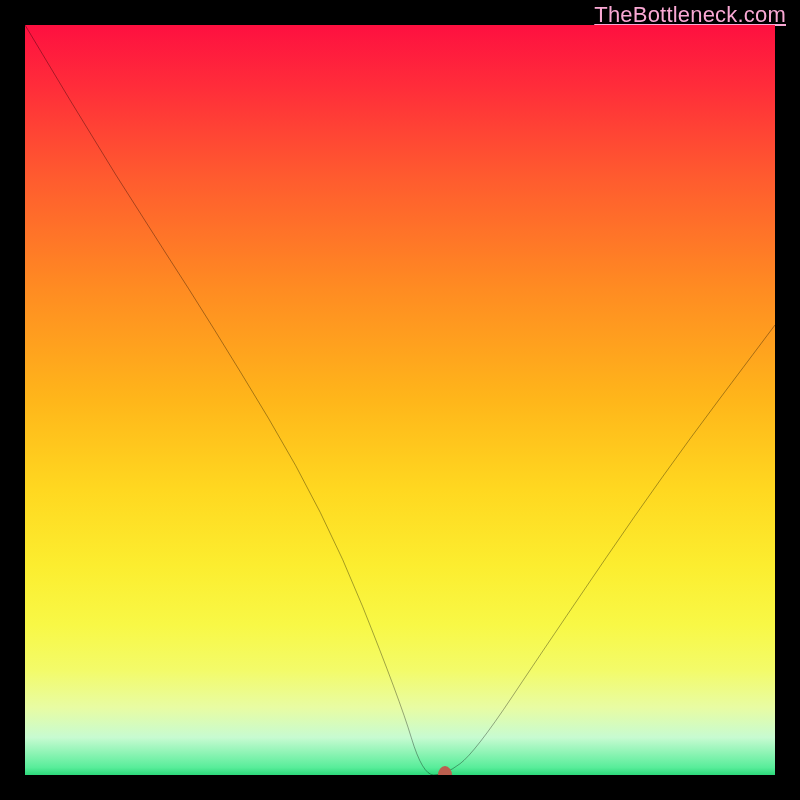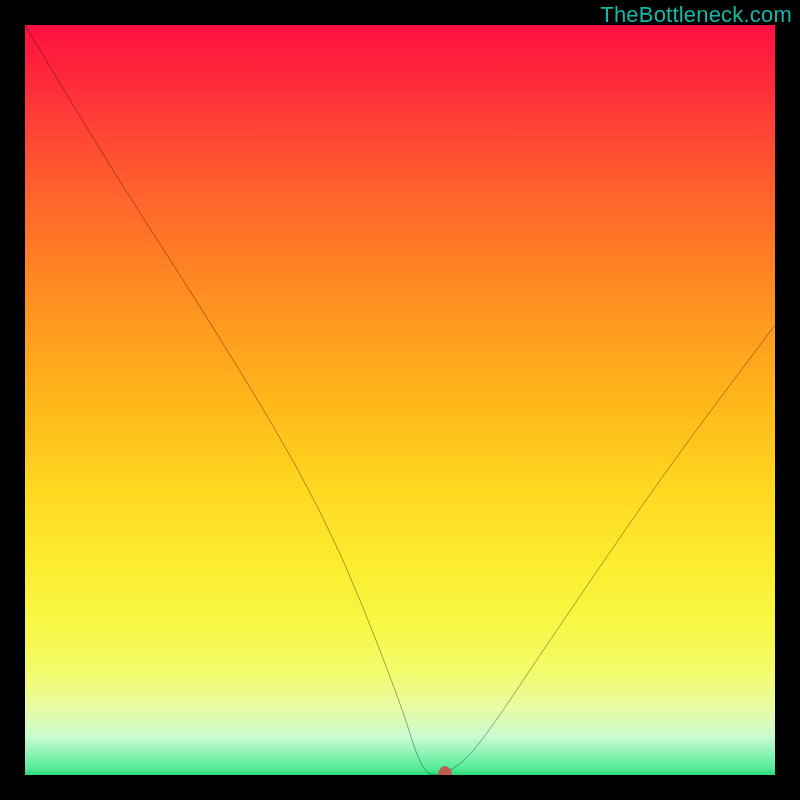--- a/index.html
+++ b/index.html
@@ -13,26 +13,27 @@
   }
   .frame {
     position: relative;
     width: 800px;
     height: 800px;
     background: #000;
   }
   .watermark {
     position: absolute;
     top: 2px;
-    right: 8px;
-    color: #14b8a6;
+    right: 14px;
+    color: #f9a8d4;
     font-size: 22px;
     font-weight: 500;
     letter-spacing: 0.2px;
     font-family: Arial, Helvetica, sans-serif;
+    text-decoration: underline;
   }
   .plot-area {
     position: absolute;
     left: 25px;
     top: 25px;
     width: 750px;
     height: 750px;
     overflow: hidden;
   }
   .gradient {

